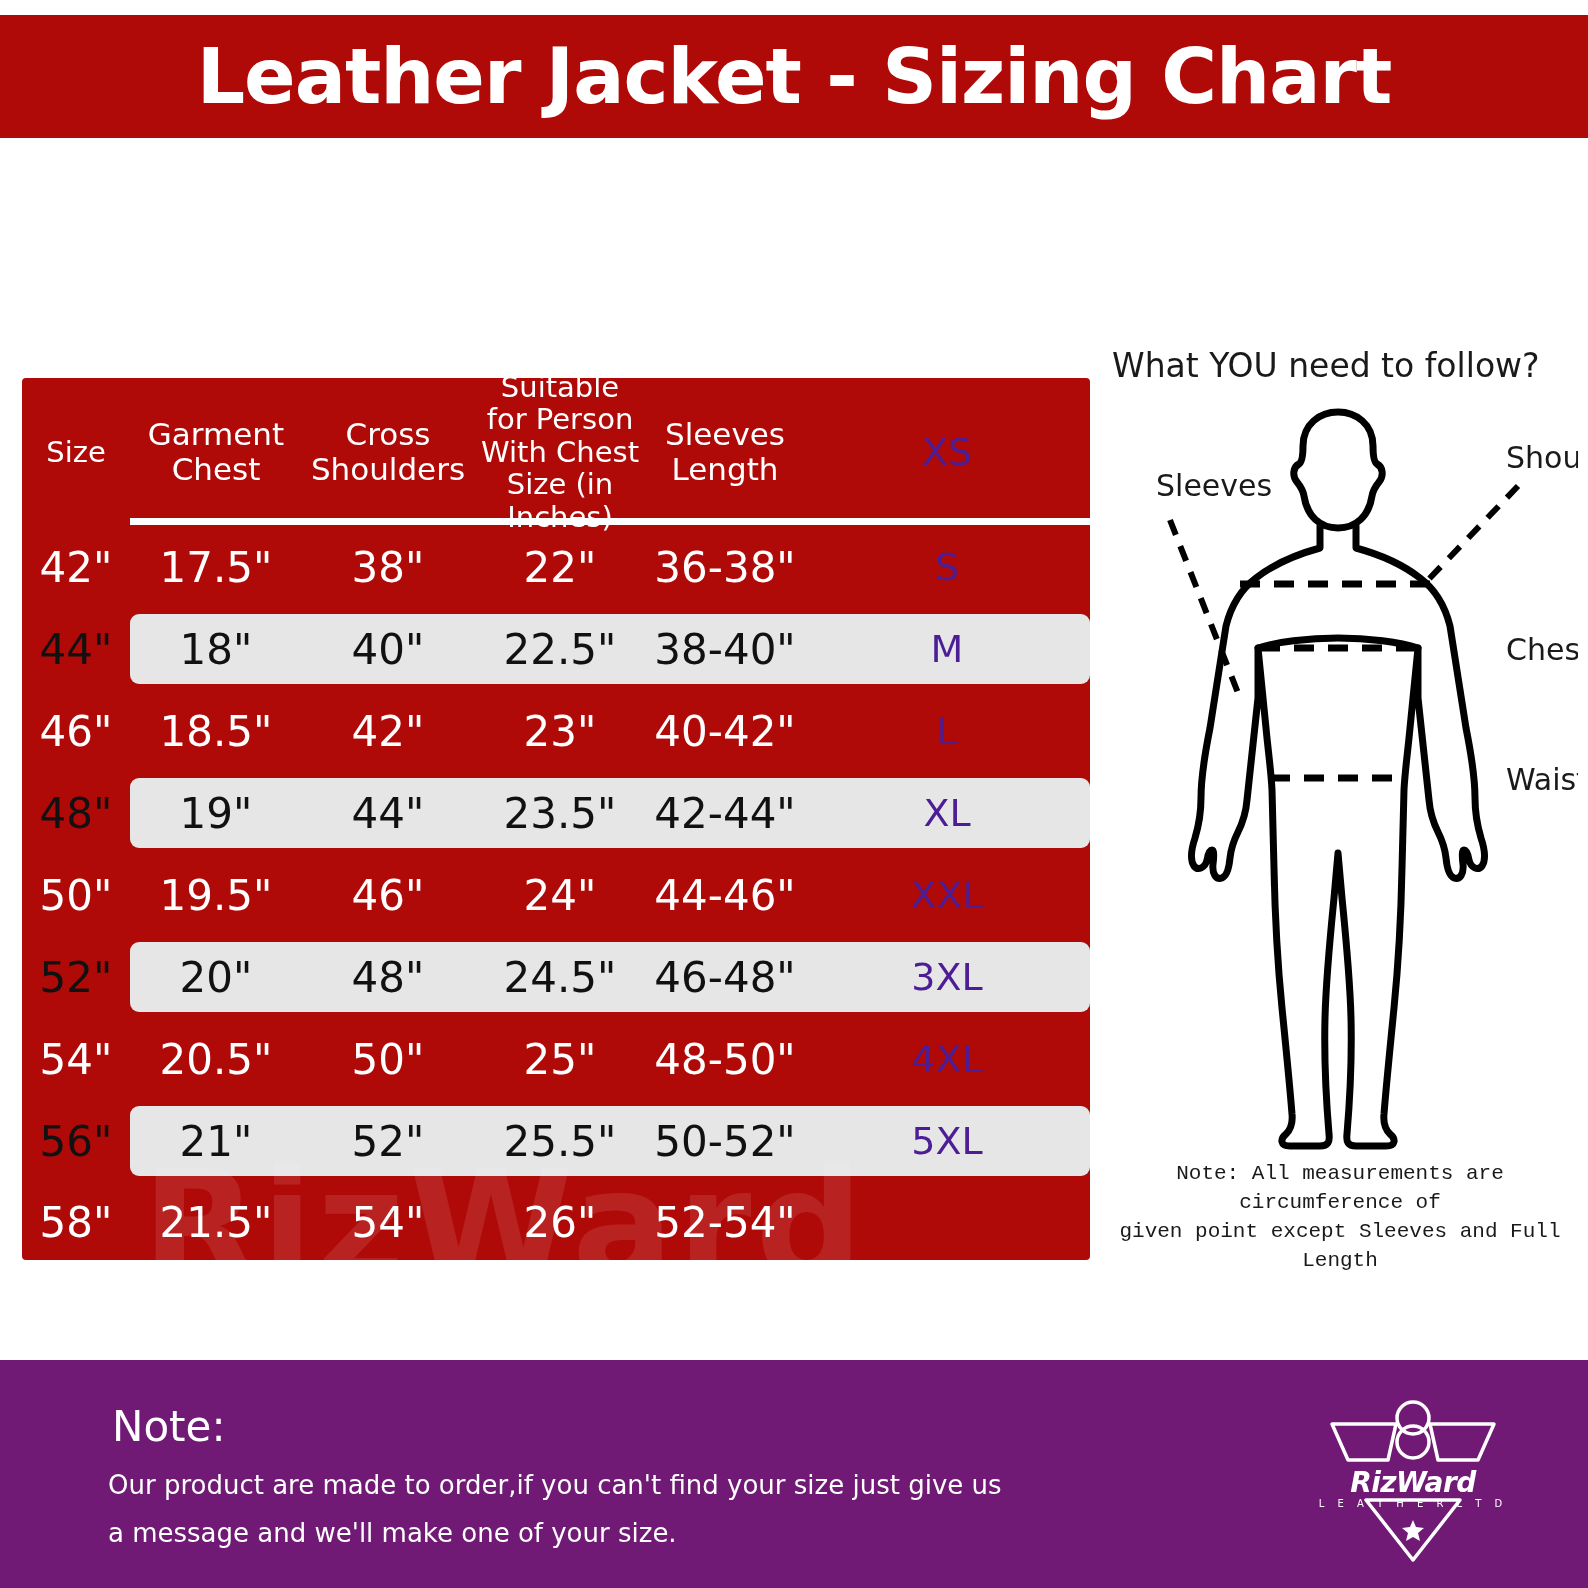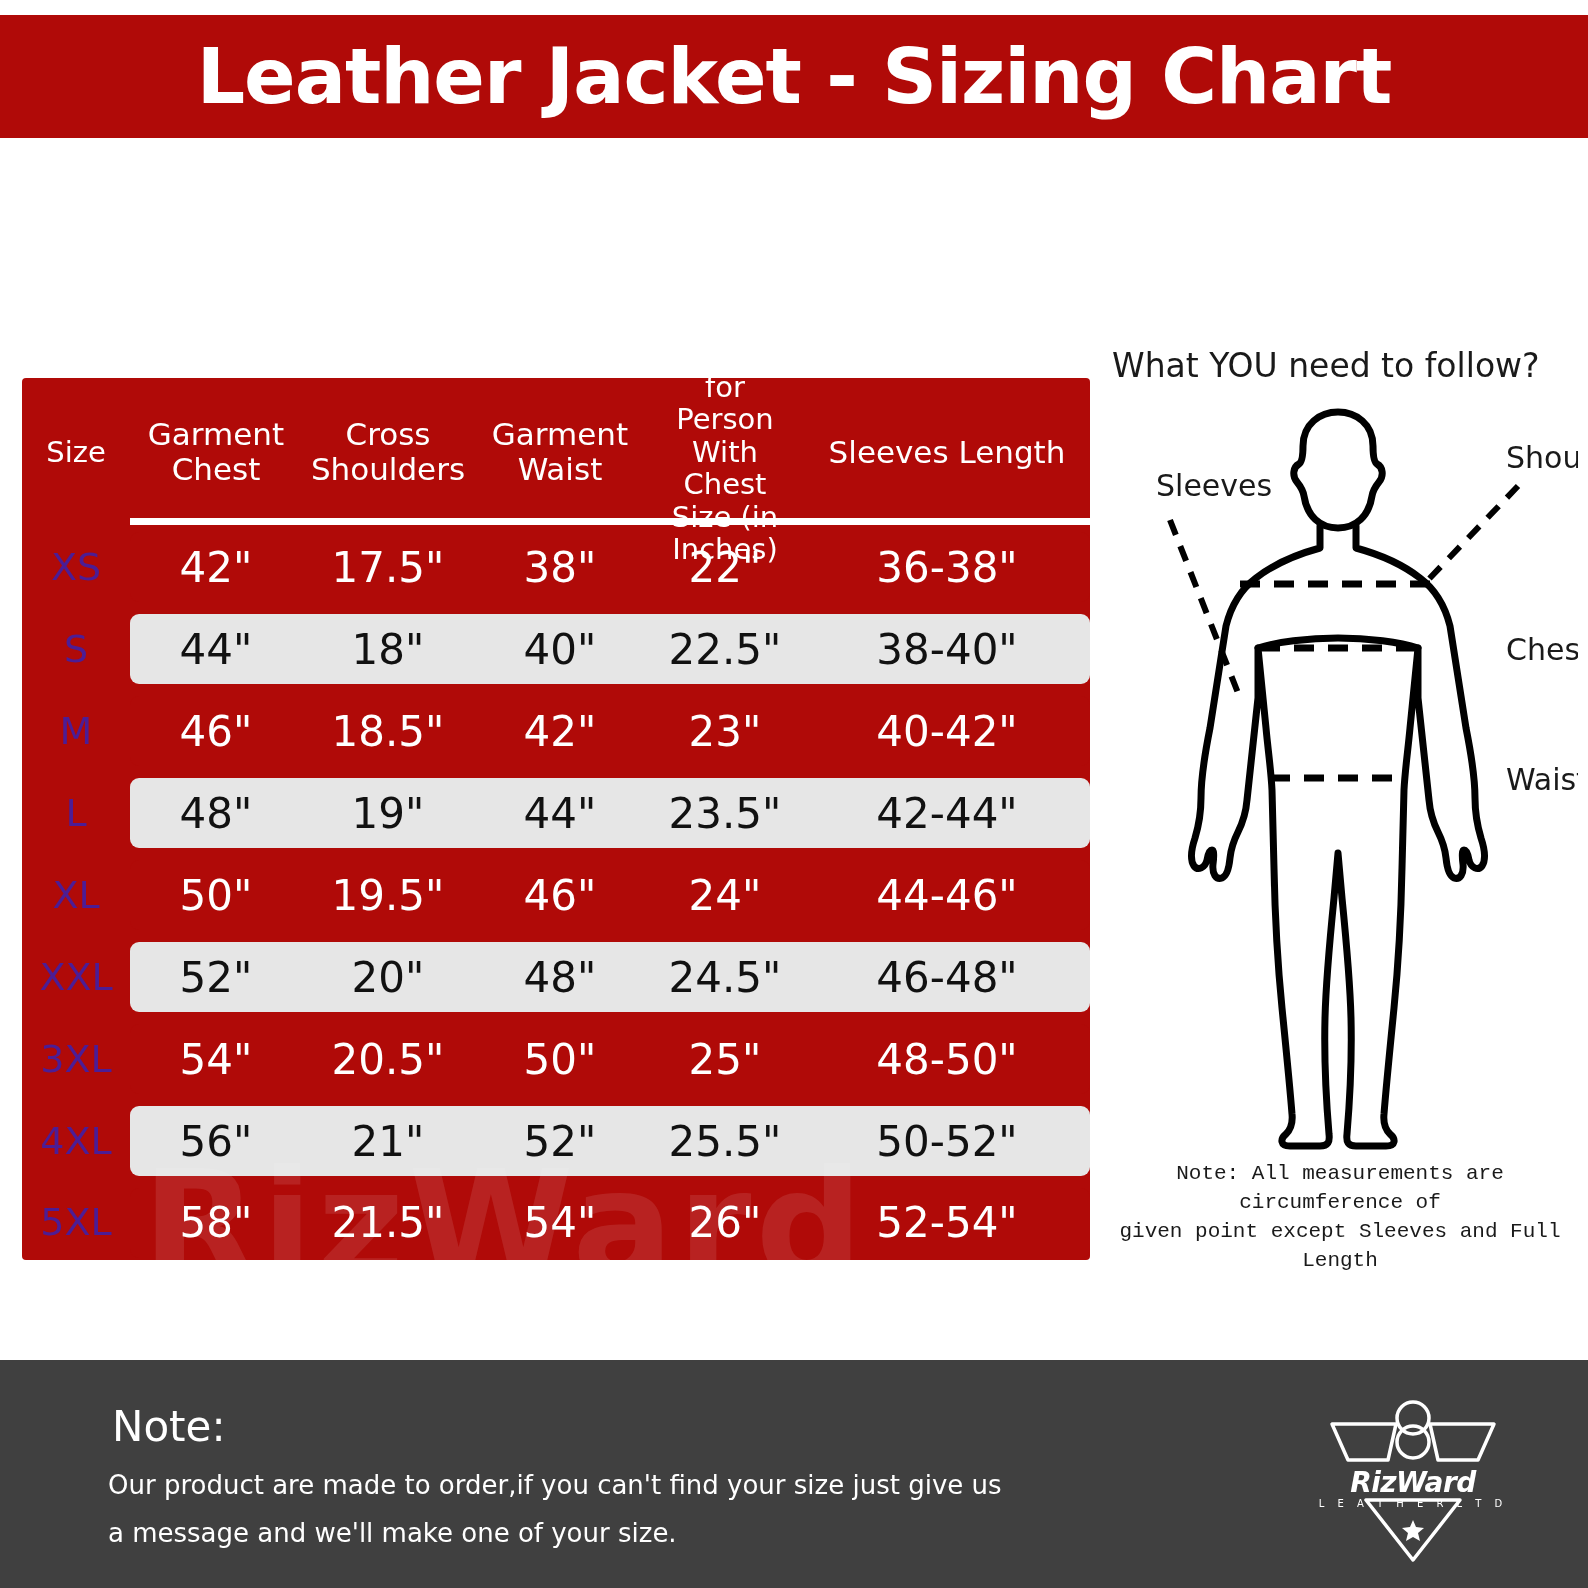--- a/index.html
+++ b/index.html
@@ -88,21 +88,21 @@
   .figure-svg{ position:absolute; left:0px; top:58px; }
   .fig-note{
     position:absolute; left:8px; top:820px; width:468px; text-align:center;
     font-size:21px; line-height:1.38; color:#1a1a1a;
     font-family:Liberation Mono, monospace;
   }
 
   
   .bottom-banner{
     position:absolute; left:0; top:1360px; width:1588px; height:228px;
-    background:#404040;
+    background:#701a75;
   }
   .bn-note-head{
     position:absolute; left:112px; top:42px; color:#fff; font-size:42px;
     font-family:"DejaVu Sans", sans-serif;
   }
   .bn-line{
     position:absolute; left:108px; color:#fff; font-size:26px;
     font-family:"DejaVu Sans", sans-serif; white-space:nowrap;
   }
   .bn-line.l1{ top:110px; }
@@ -146,21 +146,20 @@
       <div class="band red" style="top:810px;"></div>
     </div>
 
     <div class="hdr-rule"></div>
 
     <div class="grid">
 
       <div class="hdr-cell size-h">Size</div>
       <div class="hdr-cell">Garment Chest</div>
       <div class="hdr-cell">Cross Shoulders</div>
-      <div class="hdr-cell">Garment Waist</div>
       <div class="hdr-cell suit">Suitable for Person With Chest Size (in Inches)</div>
       <div class="hdr-cell">Sleeves Length</div>
 
       <div class="cell size-lbl">XS</div>
       <div class="cell on-red">42"</div>
       <div class="cell on-red">17.5"</div>
       <div class="cell on-red">38"</div>
       <div class="cell on-red">22"</div>
       <div class="cell on-red">36-38"</div>
 

